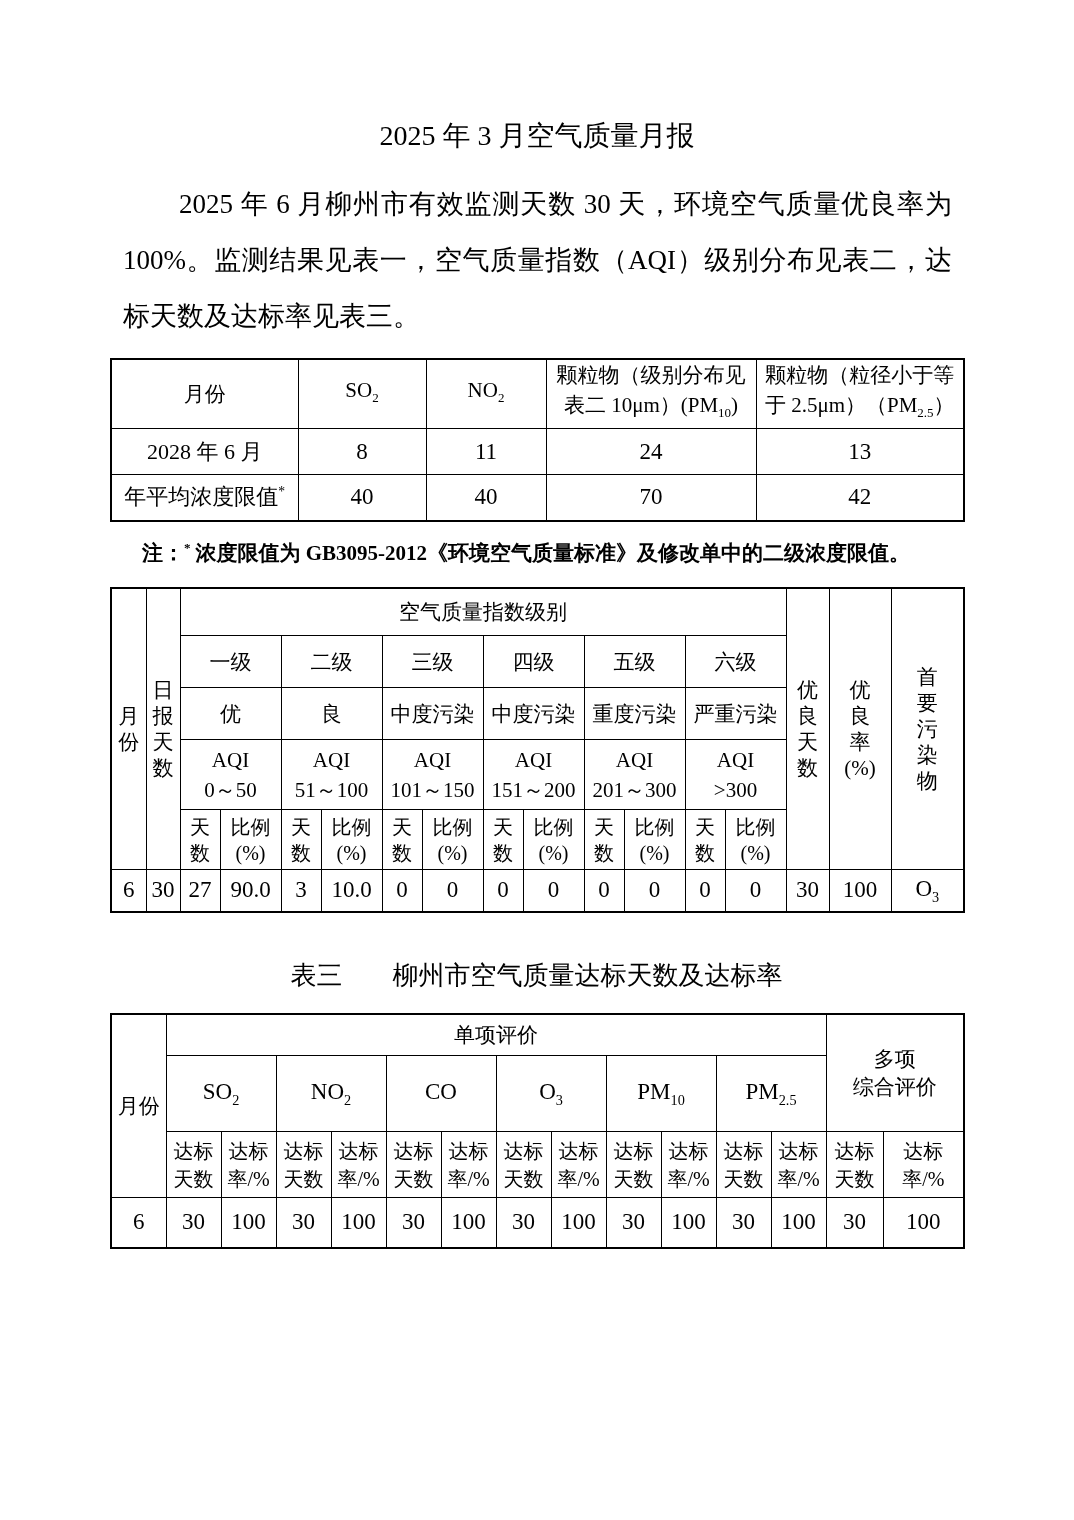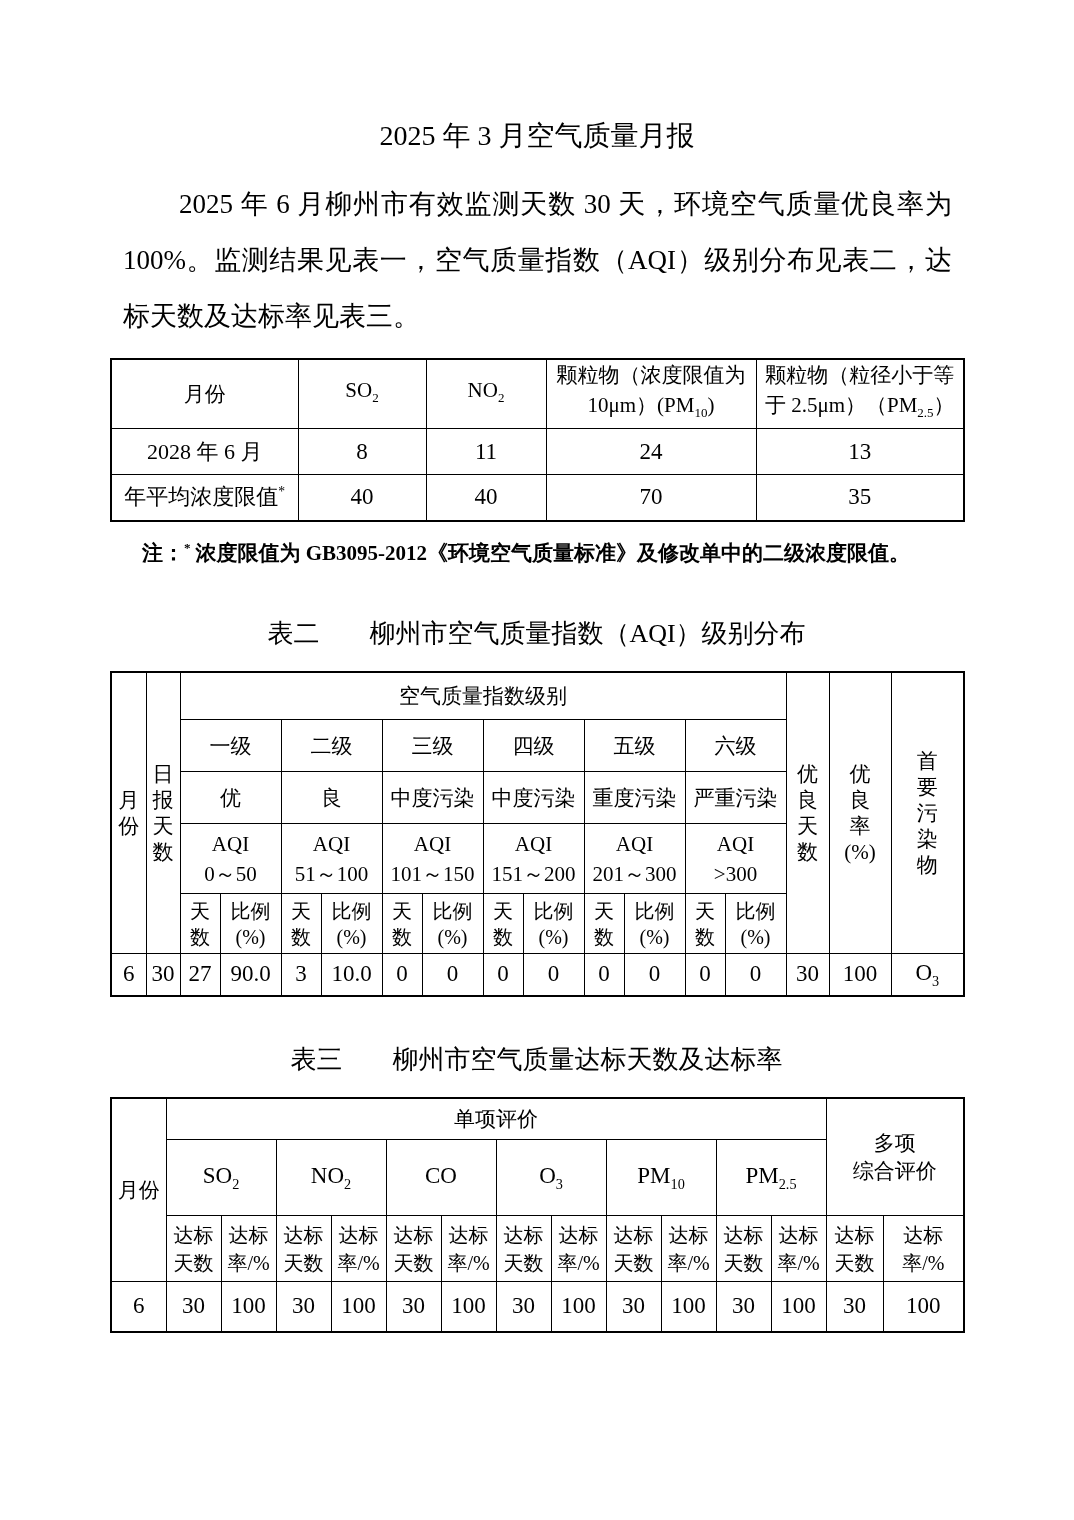--- a/index.html
+++ b/index.html
@@ -91,45 +91,42 @@
         <col style="width:128px">
         <col style="width:120px">
         <col style="width:210px">
         <col style="width:208px">
       </colgroup>
     <tbody>
         <tr class="hdr">
       <th data-bind="table1.col_month">月份</th>
       <th><span data-bind="table1.col_so2.base">SO</span><sub data-bind="table1.col_so2.sub">2</sub></th>
       <th><span data-bind="table1.col_no2.base">NO</span><sub data-bind="table1.col_no2.sub">2</sub></th>
-      <th><span data-bind="table1.col_pm10.pre">颗粒物（浓度限值为 10μm）(PM</span><sub data-bind="table1.col_pm10.sub">10</sub><span data-bind="table1.col_pm10.post">)</span></th>
+      <th><span data-bind="table1.col_pm10.pre">颗粒物（级别分布见表二 10μm）(PM</span><sub data-bind="table1.col_pm10.sub">10</sub><span data-bind="table1.col_pm10.post">)</span></th>
       <th><span data-bind="table1.col_pm25.pre">颗粒物（粒径小于等于 2.5μm）（PM</span><sub data-bind="table1.col_pm25.sub">2.5</sub><span data-bind="table1.col_pm25.post">）</span></th>
     </tr>
     <tr class="rowdata">
       <td class="lbl" data-bind="table1.row_month.label">2028 年 6 月</td>
       <td data-bind="table1.row_month.values.0">8</td>
       <td data-bind="table1.row_month.values.1">11</td>
       <td data-bind="table1.row_month.values.2">24</td>
       <td data-bind="table1.row_month.values.3">13</td>
     </tr>
     <tr class="rowdata">
       <td class="lbl"><span data-bind="table1.row_limit.label">年平均浓度限值</span><sup data-bind="table1.row_limit.star">*</sup></td>
       <td data-bind="table1.row_limit.values.0">40</td>
       <td data-bind="table1.row_limit.values.1">40</td>
       <td data-bind="table1.row_limit.values.2">70</td>
-      <td data-bind="table1.row_limit.values.3">35</td>
+      <td data-bind="table1.row_limit.values.3">42</td>
     </tr>
   </tbody>
     </table>
 
   <p class="note"><span data-bind="table1.note.prefix">注：</span><sup data-bind="table1.note.star" style="margin-right:5px">*</sup><span data-bind="table1.note.text">浓度限值为 GB3095-2012《环境空气质量标准》及修改单中的二级浓度限值。</span></p>
 
-  <div class="caption-row cap2">
-    <span class="cap-label" data-bind="table2.caption_label">表二</span><span data-bind="table2.caption_title">柳州市空气质量指数（AQI）级别分布</span>
-  </div>
 
   <table class="t2">
     <colgroup>
       <col style="width:35px">
         <col style="width:34px">
       <col style="width:40px">
         <col style="width:61px">
         <col style="width:40px">
         <col style="width:61px">
       <col style="width:40px">

